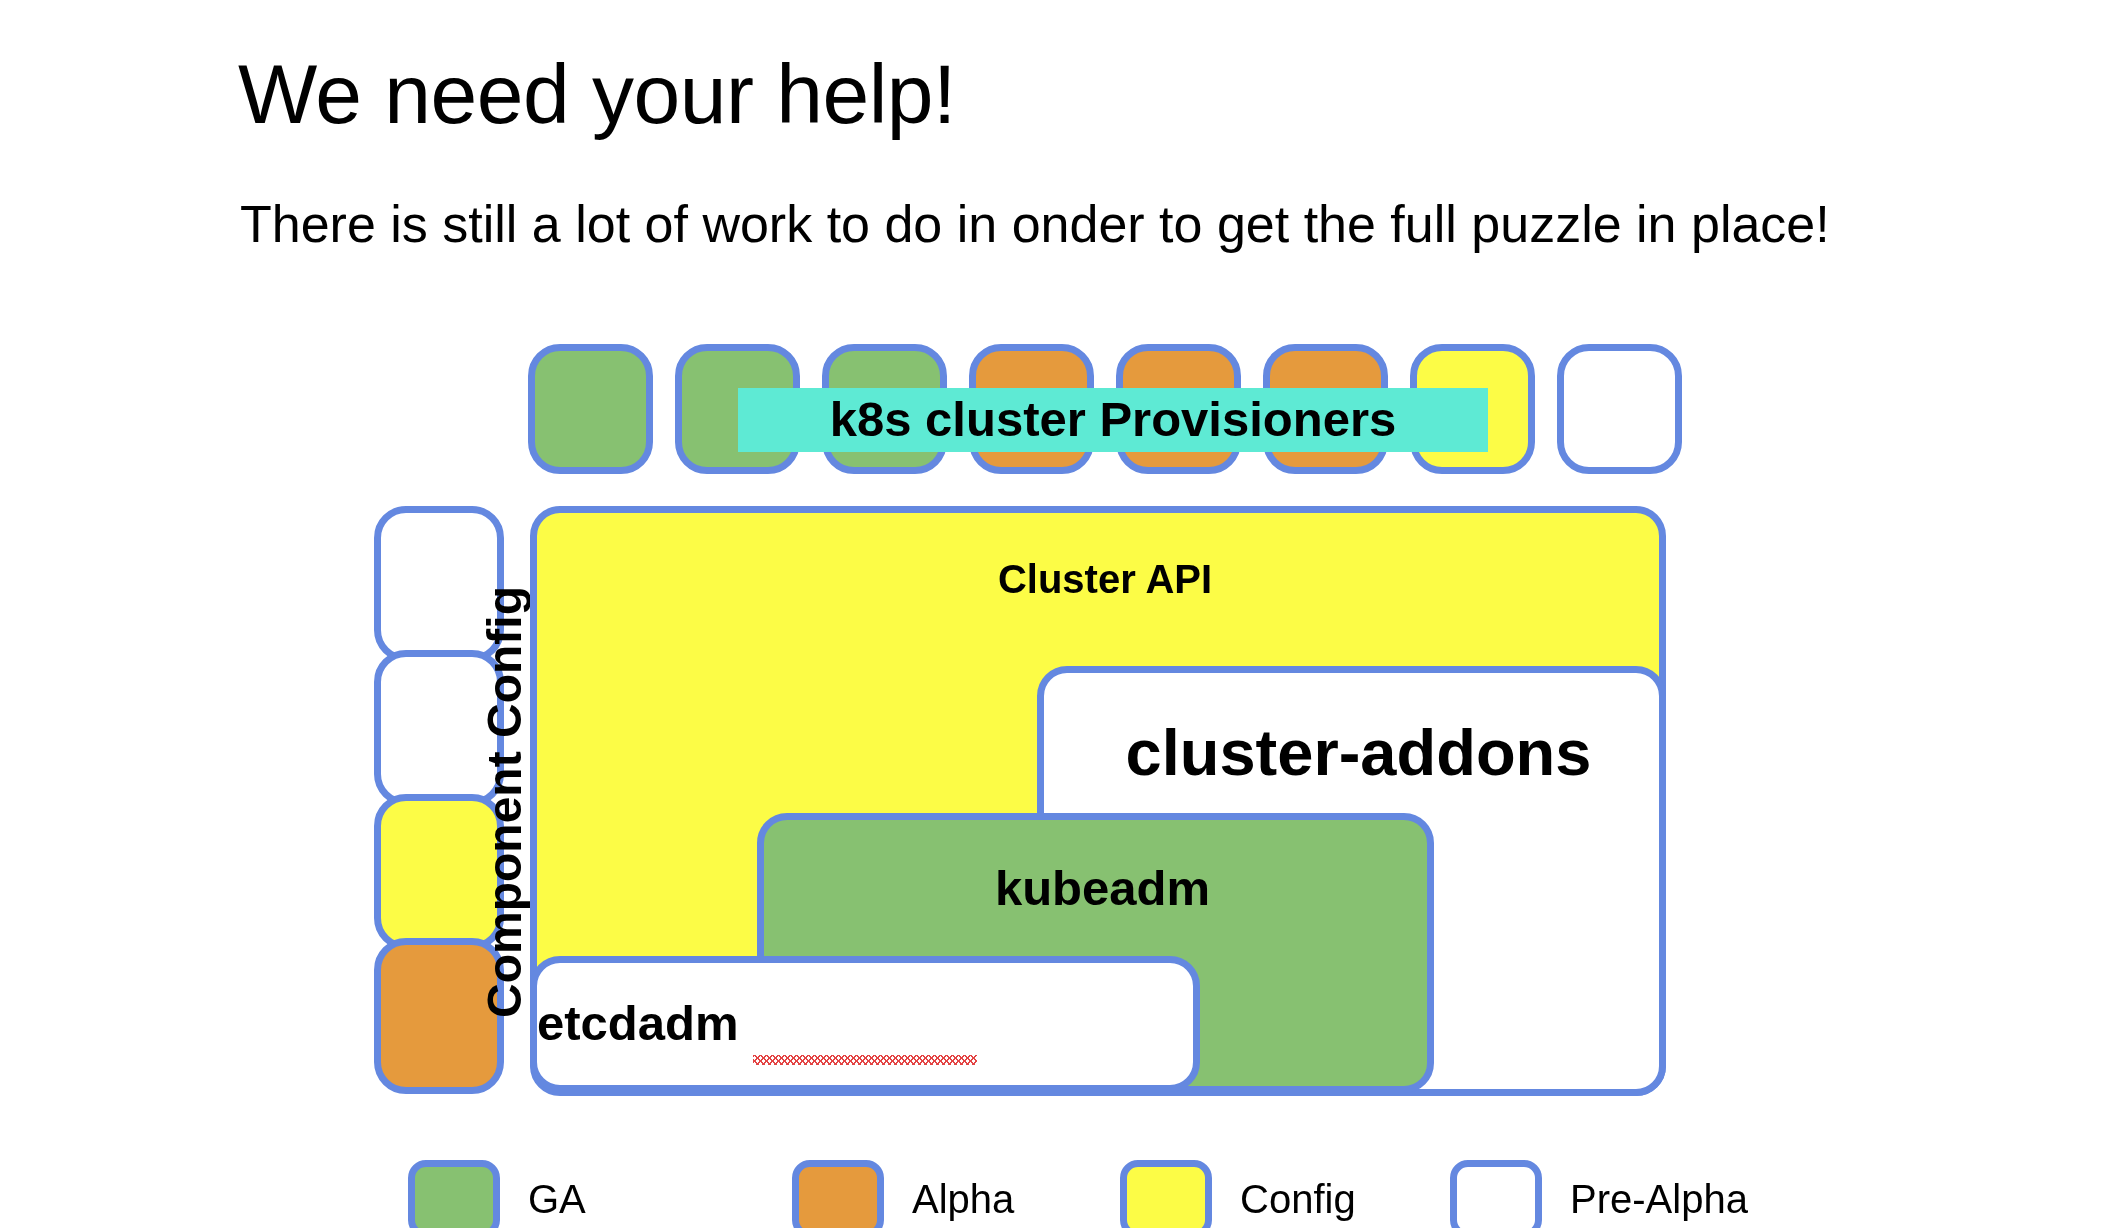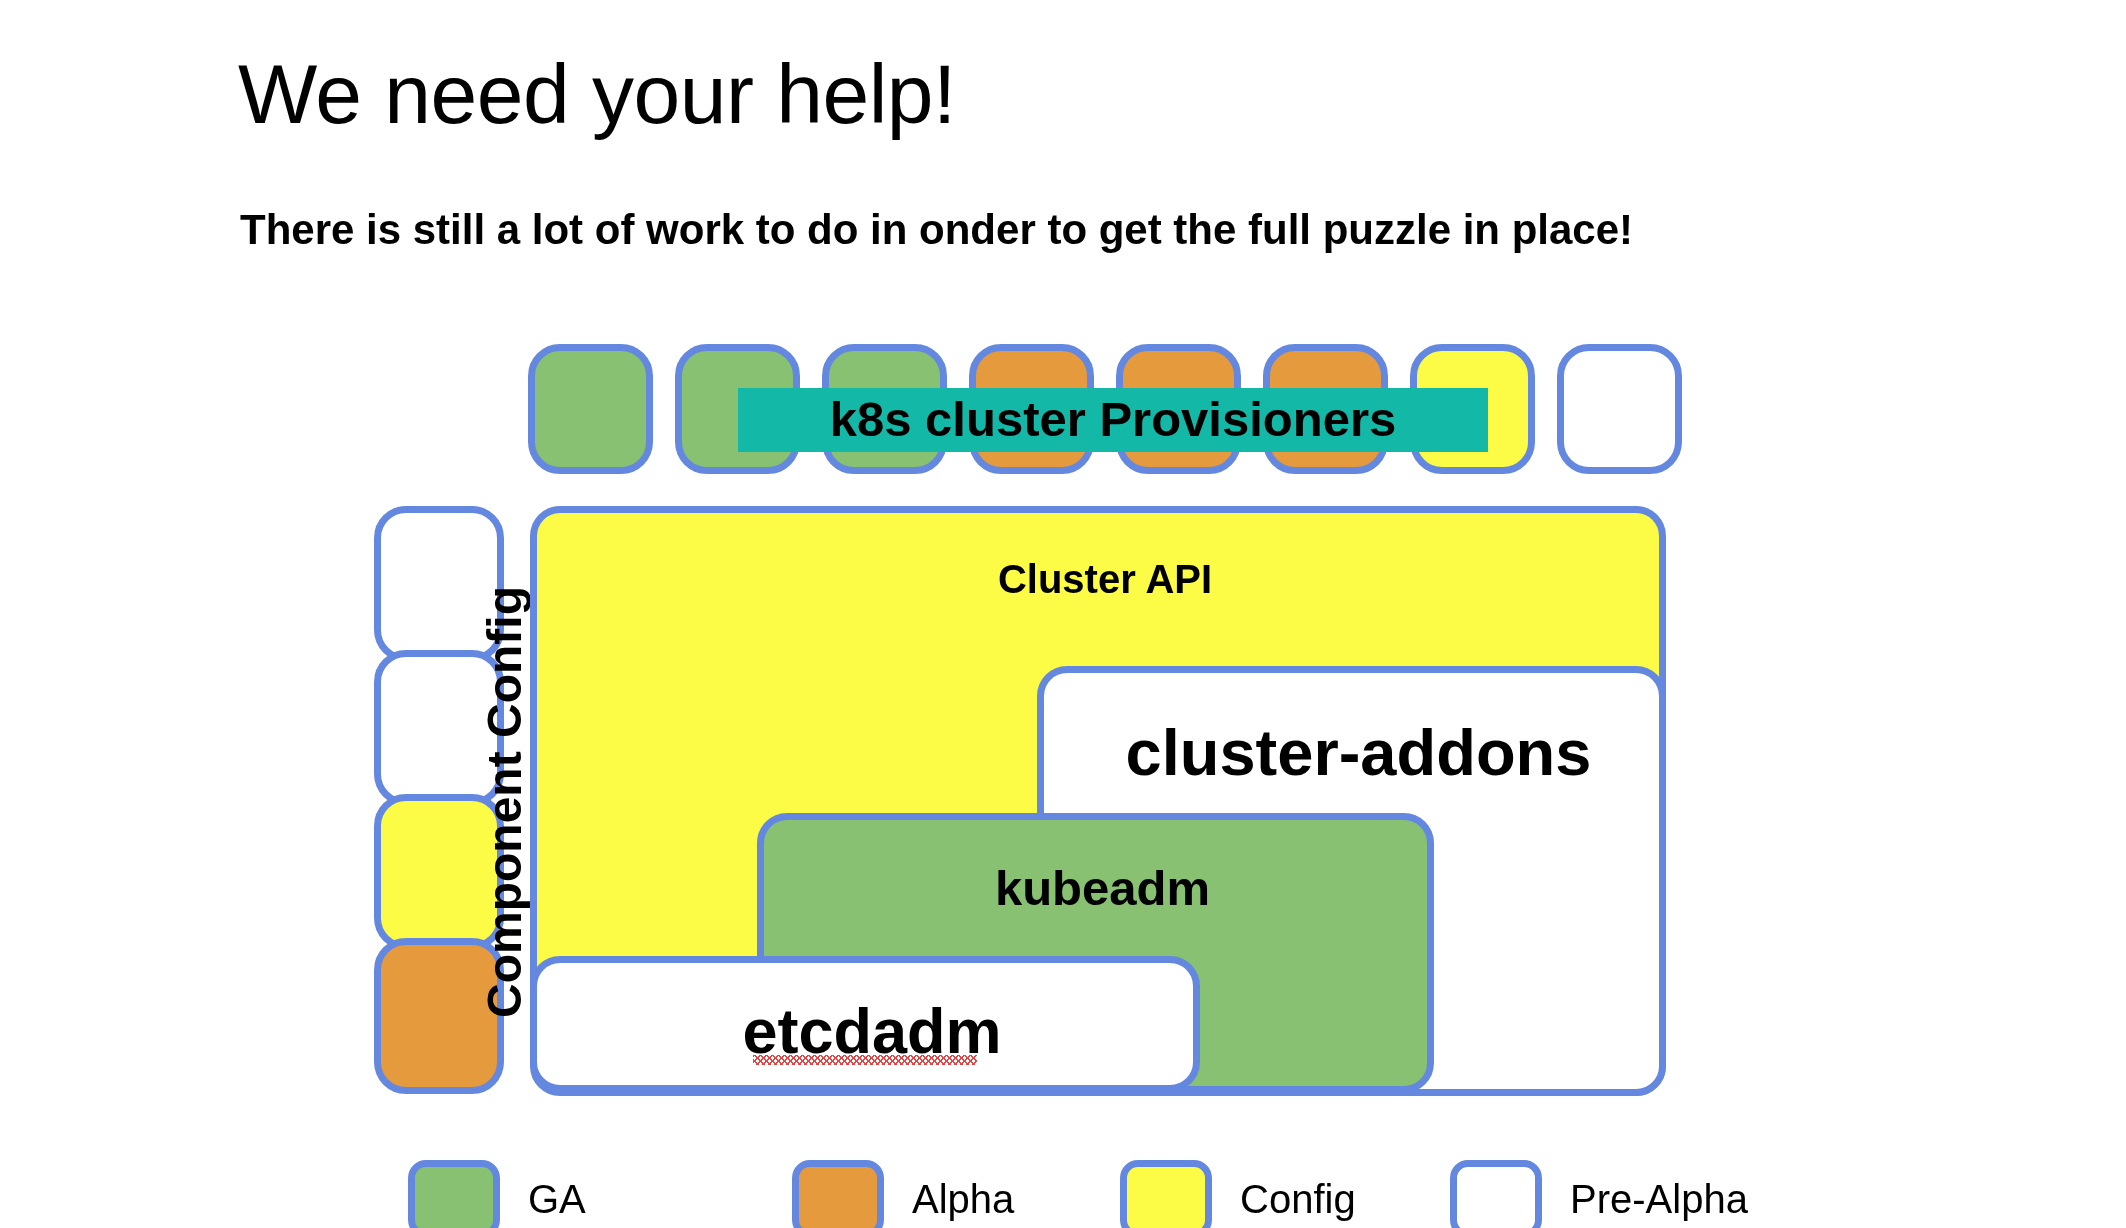--- a/index.html
+++ b/index.html
@@ -31,24 +31,24 @@
     top: 10px;
     font-size: 84px;
     line-height: 96px;
     font-weight: 400;
     white-space: nowrap;
     letter-spacing: -0.5px;
   }
   #page-subtitle {
     position: absolute;
     left: 240px;
-    top: 164px;
-    font-size: 42px;
+    top: 158px;
+    font-size: 52px;
     line-height: 60px;
-    font-weight: 700;
+    font-weight: 400;
     white-space: nowrap;
   }
 
   
   .node {
     position: absolute;
     box-sizing: border-box;
     border: 7px solid #6488e0;
     border-radius: 30px;
     background: #ffffff;
@@ -74,21 +74,21 @@
     top: 308px;
     width: 1160px;
     height: 130px;
   }
   #provisioner-banner {
     position: absolute;
     left: 210px;
     top: 44px;
     width: 750px;
     height: 64px;
-    background: #14b8a6;
+    background: #5eead4;
   }
   #provisioner-banner-text {
     position: absolute;
     left: 0;
     top: 0;
     width: 750px;
     height: 64px;
     line-height: 62px;
     text-align: center;
     font-size: 49px;
@@ -162,21 +162,21 @@
   #kubeadm-label {
     left: 0; top: 40px; width: 677px;
     text-align: center; font-size: 49px;
   }
 
   #etcdadm {
     left: 530px; top: 920px; width: 670px; height: 136px;
   }
   #etcdadm-label {
     left: 0; top: 32px; width: 670px;
-    text-align: center; font-size: 63px;
+    text-align: left; font-size: 49px;
   }
   #etcdadm-squiggle {
     position: absolute;
     left: 50%;
     transform: translateX(-50%);
     top: 92px;
     width: 224px;
     height: 10px;
     background-image:
       repeating-linear-gradient(135deg,

